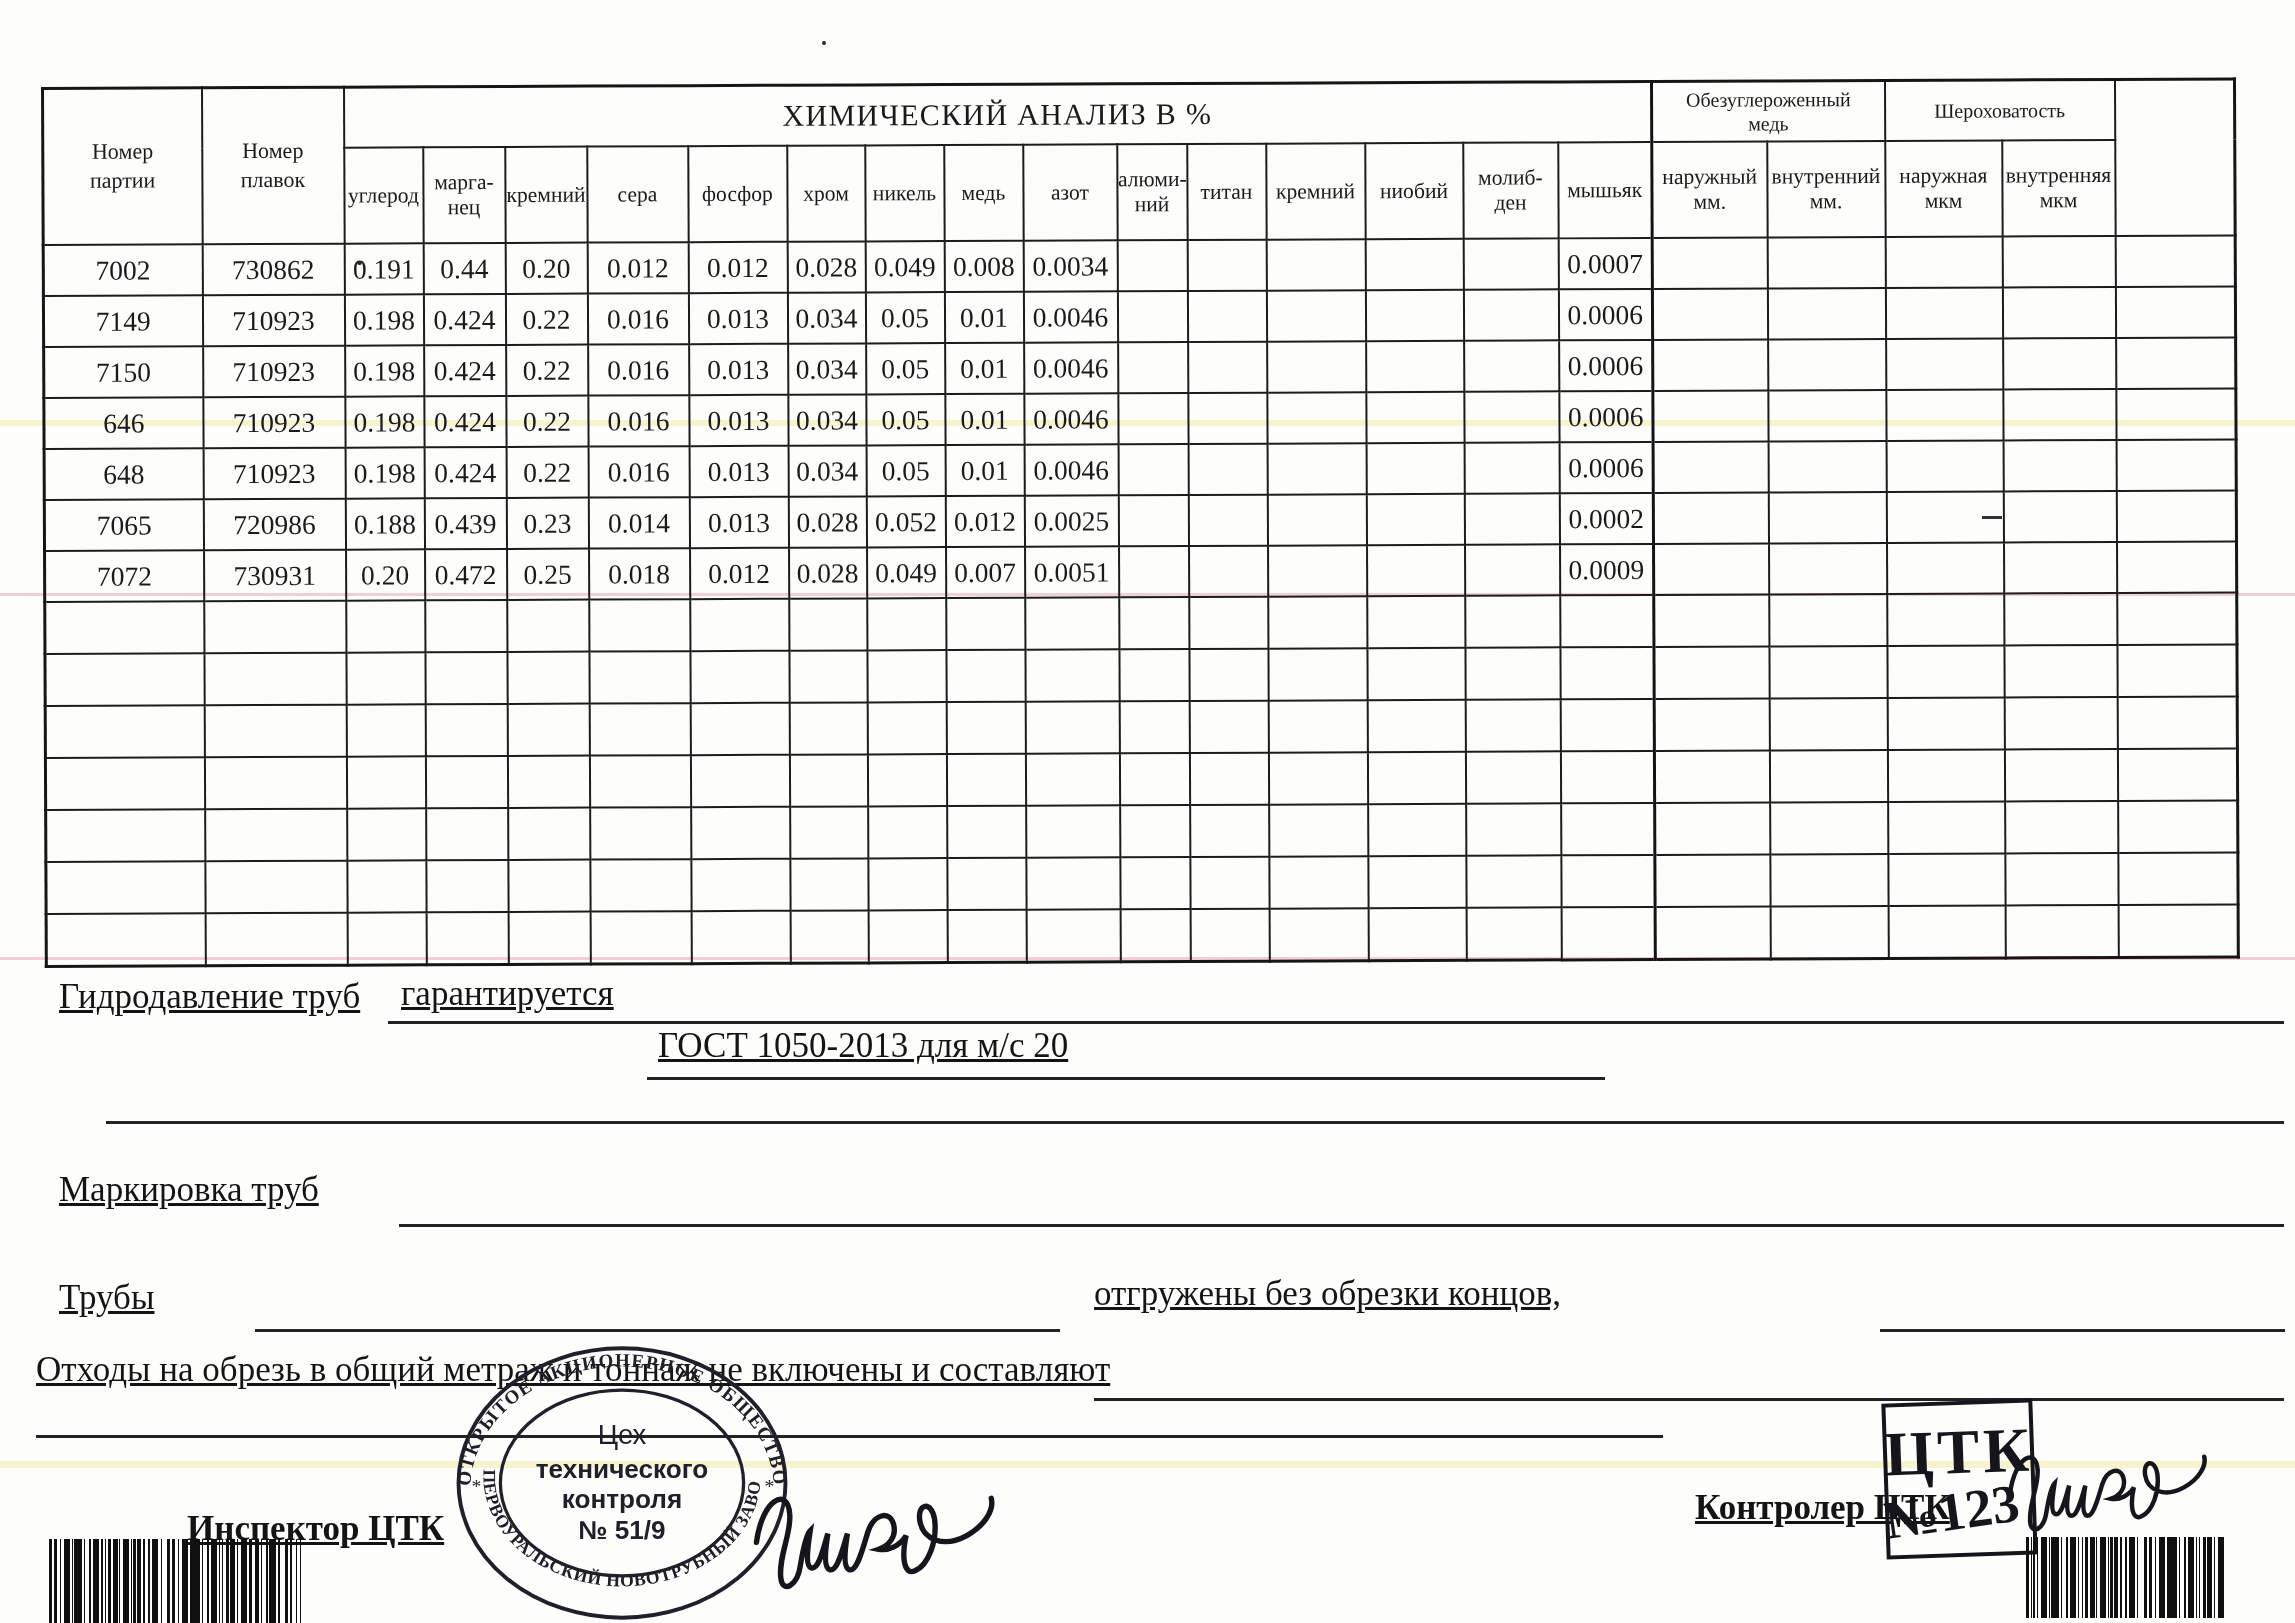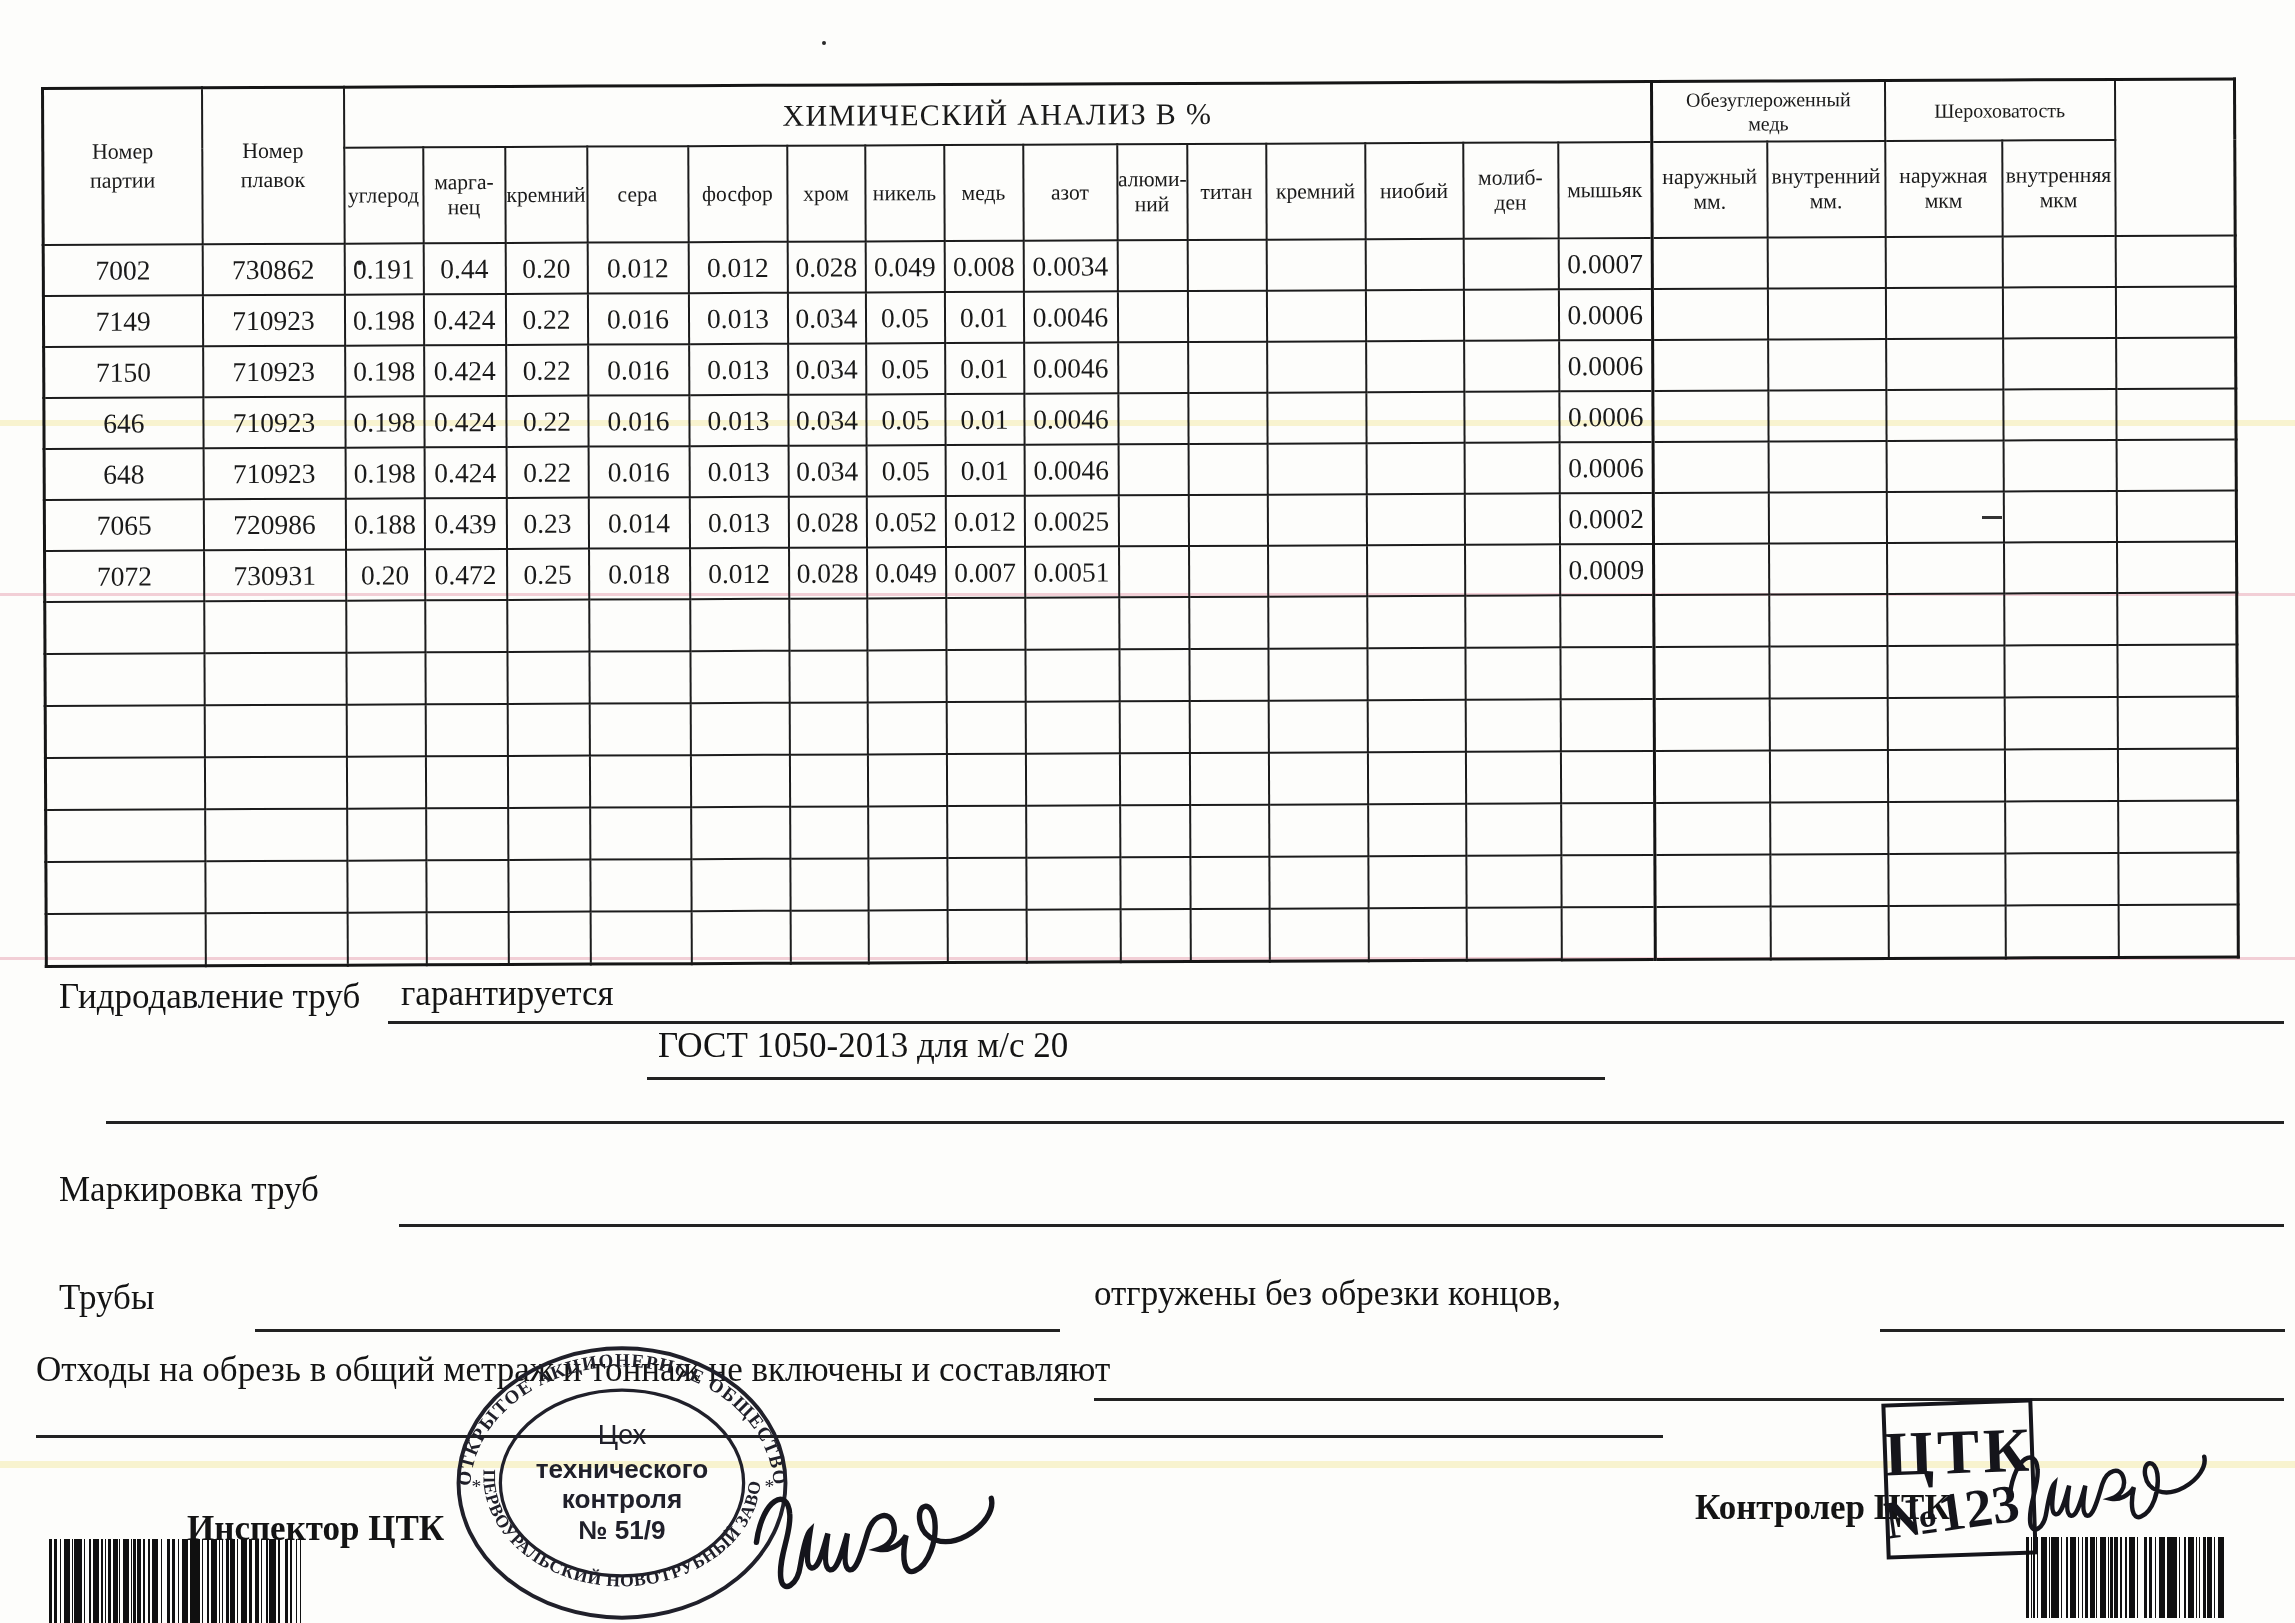--- a/index.html
+++ b/index.html
@@ -31,21 +31,21 @@
   .r-title th{border-bottom:2.6px solid #1c1c1c;}
   .r-els th{height:94px;font-size:21.6px;line-height:1.15;border-bottom:3.3px solid #141414;}
   th.pre,td.pre{white-space:pre-line;}
   th.side{font-size:22px;line-height:1.3;}
   th.group{font-size:20px;line-height:1.2;}
   tr.data-row td{height:49px;font-size:27.5px;}
   tr.empty-row td{height:50px;}
   .tl{border-left:3.9px solid #141414 !important;}
 
   
-  .ftext{position:absolute;font-size:35px;white-space:nowrap;color:#141414;}
+  .ftext{position:absolute;font-size:35px;white-space:nowrap;color:#141414;text-decoration:underline;}
   .rule{position:absolute;height:2.6px;background:#222;}
 
   
   .round-stamp{position:absolute;left:452px;top:1339px;width:340px;height:288px;}
   .rect-stamp{
     position:absolute;left:1884px;top:1401px;width:143px;height:148px;
     border:4.6px solid #15151b;transform:rotate(-2deg);
     display:flex;flex-direction:column;align-items:center;justify-content:center;
     color:#15151b;background:transparent;
   }

